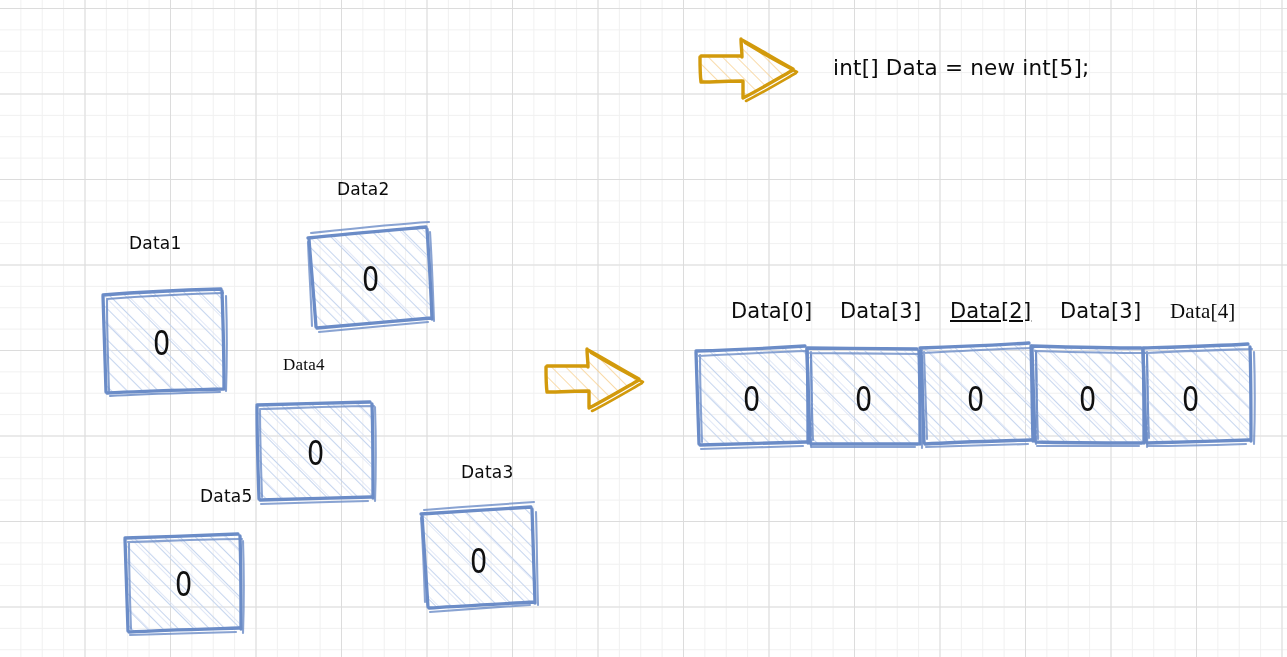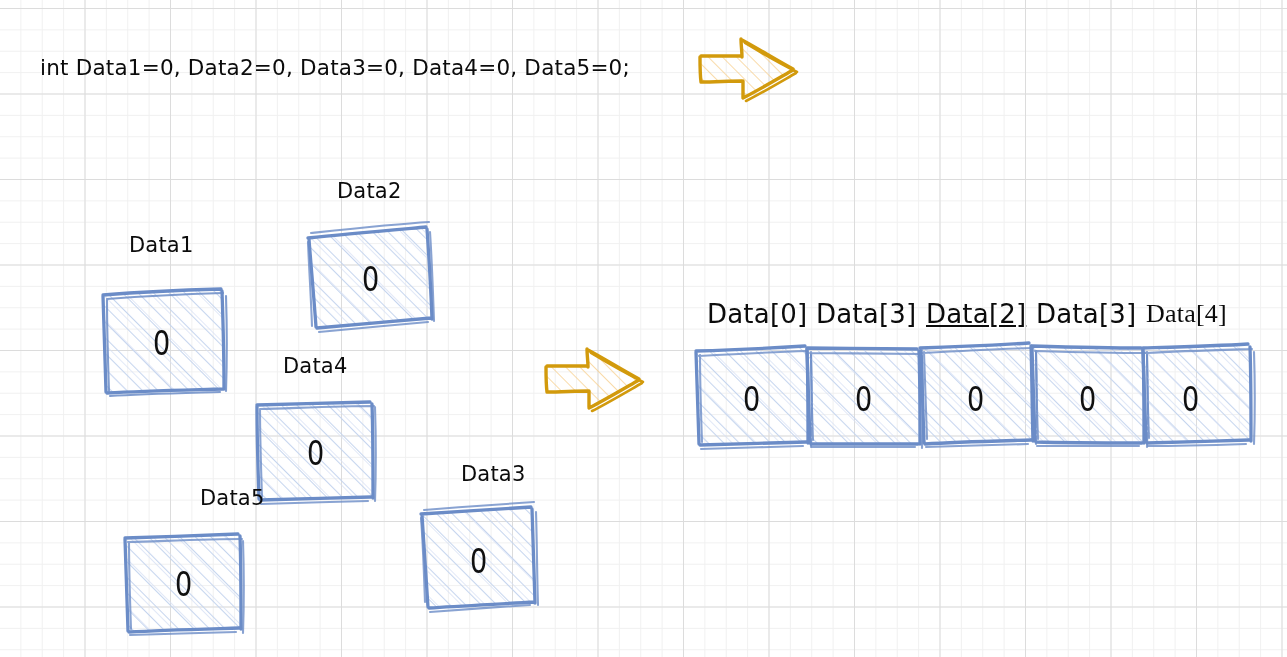--- a/index.html
+++ b/index.html
@@ -47,26 +47,27 @@
     color: #0b0b0b;
     white-space: nowrap;
     letter-spacing: 0.2px;
     font-weight: 400;
   }
   .code-line {
     font-size: 21.5px;
     line-height: 1;
   }
   .box-label {
+    font-size: 17px;
+    line-height: 1;
+  }
+  .cell-label {
     font-size: 21px;
     line-height: 1;
-  }
-  .cell-label {
-    font-size: 26px;
-    line-height: 1;
+    margin-left: 24px;
   }
   .zero-val {
     position: absolute;
     font-family: "DejaVu Sans", sans-serif;
     font-size: 33px;
     line-height: 1;
     color: #101010;
     transform: scaleX(0.82);
     transform-origin: center center;
   }
@@ -191,27 +192,27 @@
     <g>
       <path d="M546,367 L588,367 L588,350 L640,379 L588,408 L588,391 L546,391 Z" fill="url(#ohatch)" opacity="0.75"></path>
       <path d="M547,366 C561,366 577,366 588,366 M588,367 C588,361 587,355 587,349
                M588,350 C603,358 624,371 639,379 M639,380 C625,388 603,401 589,408
                M589,407 C589,402 589,396 589,391 M588,391 C576,391 560,392 547,392
                M547,392 C546,384 546,374 546,367" fill="none" stroke="#d29a0c" stroke-width="3.4" stroke-linecap="round" stroke-linejoin="round"></path>
       <path d="M591,353 C606,362 627,374 643,382 M642,383 C628,391 606,404 592,411" fill="none" stroke="#d29a0c" stroke-width="2.6" stroke-linecap="round"></path>
     </g>
   </svg>
 
-  <div class="hand-text code-line" style="left:40px; top:57px;">int Data1=0, Data2=0, Data3=0, Data4=0, Data5=0;</div>
-
+
+  <div class="hand-text code-line" style="left:833px; top:57px;">int[] Data = new int[5];</div>
 
   <div class="hand-text box-label" style="left:129px; top:235px;">Data1</div>
   <div class="hand-text box-label" style="left:337px; top:181px;">Data2</div>
   <div class="hand-text box-label" style="left:461px; top:464px;">Data3</div>
-  <div class="hand-text box-label" style="left:283px; top:356px;">Data4</div>
+  <div class="hand-text box-label" style="left:283px; top:356px;font-family:Liberation Serif, serif;">Data4</div>
   <div class="hand-text box-label" style="left:152px; top:488px;margin-left:48px;">Data5</div>
 
   <div class="zero-val" style="left:151px; top:327px;">0</div>
   <div class="zero-val" style="left:360px; top:263px;">0</div>
   <div class="zero-val" style="left:468px; top:545px;">0</div>
   <div class="zero-val" style="left:305px; top:437px;">0</div>
   <div class="zero-val" style="left:173px; top:568px;">0</div>
 
   <div class="hand-text cell-label" style="left:707px; top:301px;">Data[0]</div>
   <div class="hand-text cell-label" style="left:816px; top:301px;">Data[3]</div>

